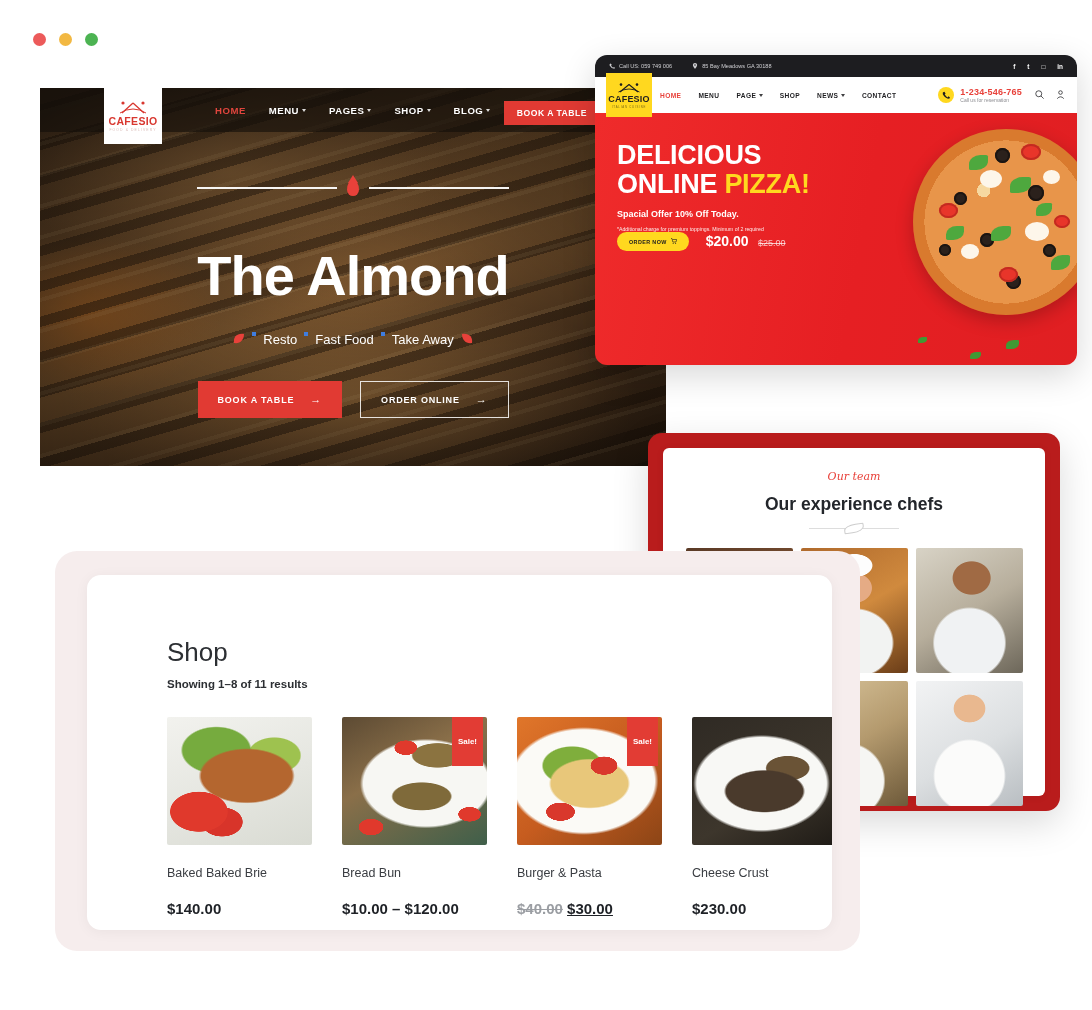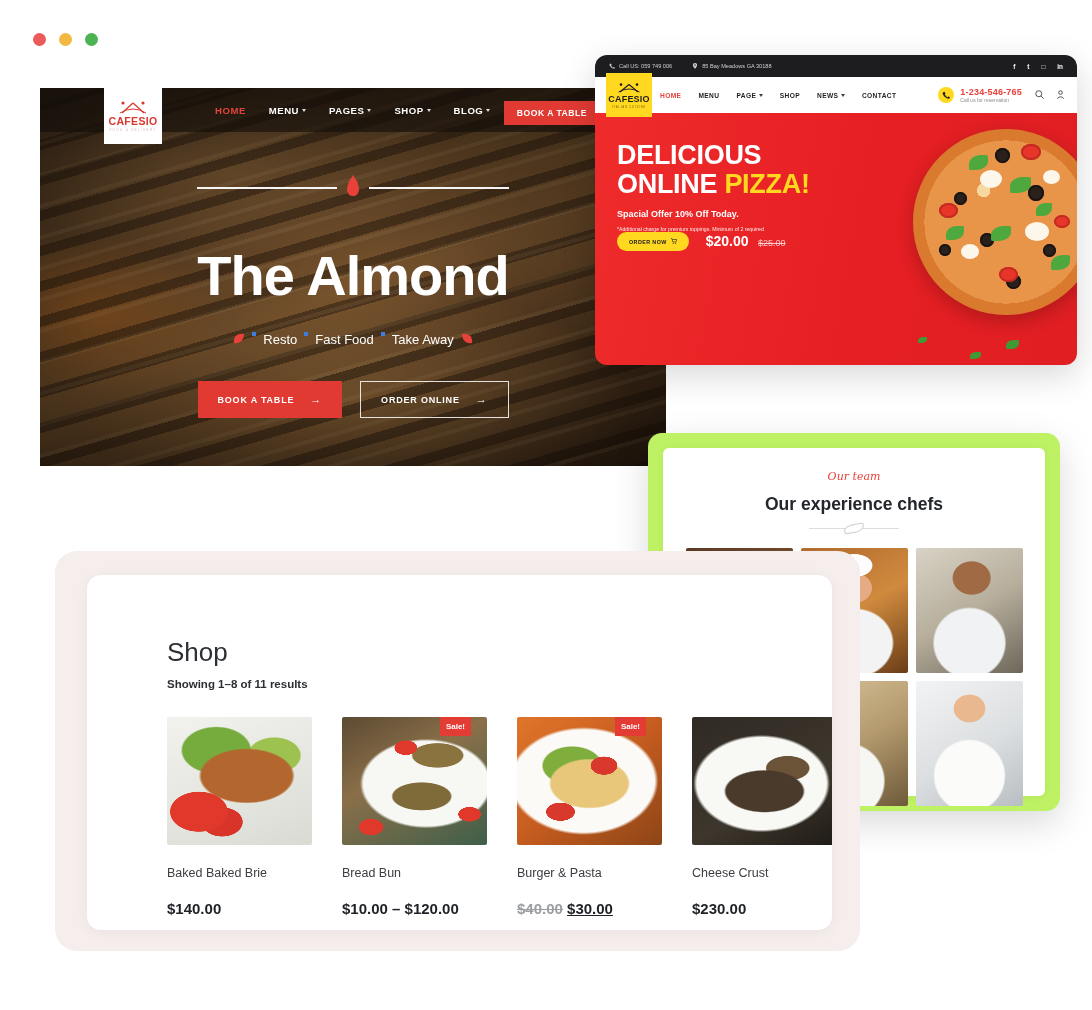--- a/index.html
+++ b/index.html
@@ -123,21 +123,21 @@
     box-shadow:0 6px 18px rgba(0,0,0,.22); overflow:hidden; }
   .pz { position:absolute; border-radius:50%; }
   .olive { background:#2b211c; box-shadow:inset 0 0 0 2px #1b1512; }
   .tom { background:#e8352a; box-shadow:inset 0 0 0 2px #c32a20; }
   .chz { background:#fdf6ea; }
   .bas { background:#4ea83e; border-radius:60% 10% 60% 10%; }
   .basil-fly { position:absolute; background:#3f9a34; border-radius:60% 10% 60% 10%; }
 
   
   .screen3 { position:absolute; left:648px; top:433px; width:412px; height:378px;
-    background:#bef264; border-radius:14px; box-shadow:0 12px 36px rgba(0,0,0,.15); }
+    background:#b91c1c; border-radius:14px; box-shadow:0 12px 36px rgba(0,0,0,.15); }
   .chefcard { position:absolute; left:15px; top:15px; width:382px; height:348px; background:#fff;
     border-radius:6px; box-shadow:0 1px 8px rgba(0,0,0,.06); }
   .ourteam { text-align:center; margin-top:22px; color:#e8413a; font-size:11px;
     font-family:"DejaVu Serif", serif; font-style:italic; }
   .chef-h { text-align:center; margin-top:11px; color:#23262b; font-size:17.5px; font-weight:bold; }
   .chef-div { width:90px; height:1px; background:#ddd; margin:13px auto 0; position:relative; }
   .chef-div:after { content:""; position:absolute; left:50%; top:-4px; transform:translateX(-50%) rotate(-8deg);
     width:18px; height:7px; border:1px solid #ccc; border-radius:60% 10% 60% 10%; background:#fff; }
   .chefgrid { display:grid; grid-template-columns:repeat(3,107px); grid-template-rows:repeat(2,125px);
     gap:8px; margin:19px auto 0; width:337px; }
@@ -146,22 +146,22 @@
   
   .shopwrap { position:absolute; left:55px; top:551px; width:805px; height:400px;
     background:#f6eded; border-radius:22px; }
   .shopcard { position:absolute; left:32px; top:24px; width:745px; height:355px; background:#fff;
     border-radius:14px; box-shadow:0 2px 14px rgba(0,0,0,.05); overflow:hidden; }
   .shop-h { position:absolute; left:80px; top:62px; font-size:26px; color:#2c2f33; font-weight:normal; }
   .shop-count { position:absolute; left:80px; top:103px; font-size:11.5px; color:#2c2f33; font-weight:bold; }
   .prodgrid { position:absolute; left:80px; top:142px; display:flex; gap:30px; }
   .prod { width:145px; }
   .prodimg { width:145px; height:128px; border-radius:2px; position:relative; overflow:hidden; }
-  .sale { position:absolute; right:16px; top:0; background:#e23c34; color:#fff; font-size:8px;
-    font-weight:bold; padding:5px 6px; }
+  .sale { position:absolute; right:4px; top:0; background:#e23c34; color:#fff; font-size:8px;
+    font-weight:bold; padding:20px 6px; }
   .prodname { margin-top:21px; font-size:12.5px; color:#3a3d42; }
   .prodprice { margin-top:20px; font-size:15px; font-weight:bold; color:#1e2126; }
   .prodprice .old { color:#9b9ea3; text-decoration:line-through; font-weight:bold; }
   .prodprice .new { text-decoration:underline; }
 
   
   .ph-salmon { background:
       radial-gradient(ellipse 28% 22% at 22% 74%, #e0392c 0 70%, transparent 72%),
       radial-gradient(ellipse 20% 16% at 38% 82%, #d8342a 0 70%, transparent 72%),
       radial-gradient(ellipse 46% 30% at 55% 46%, #b4662f 0 68%, transparent 72%),

